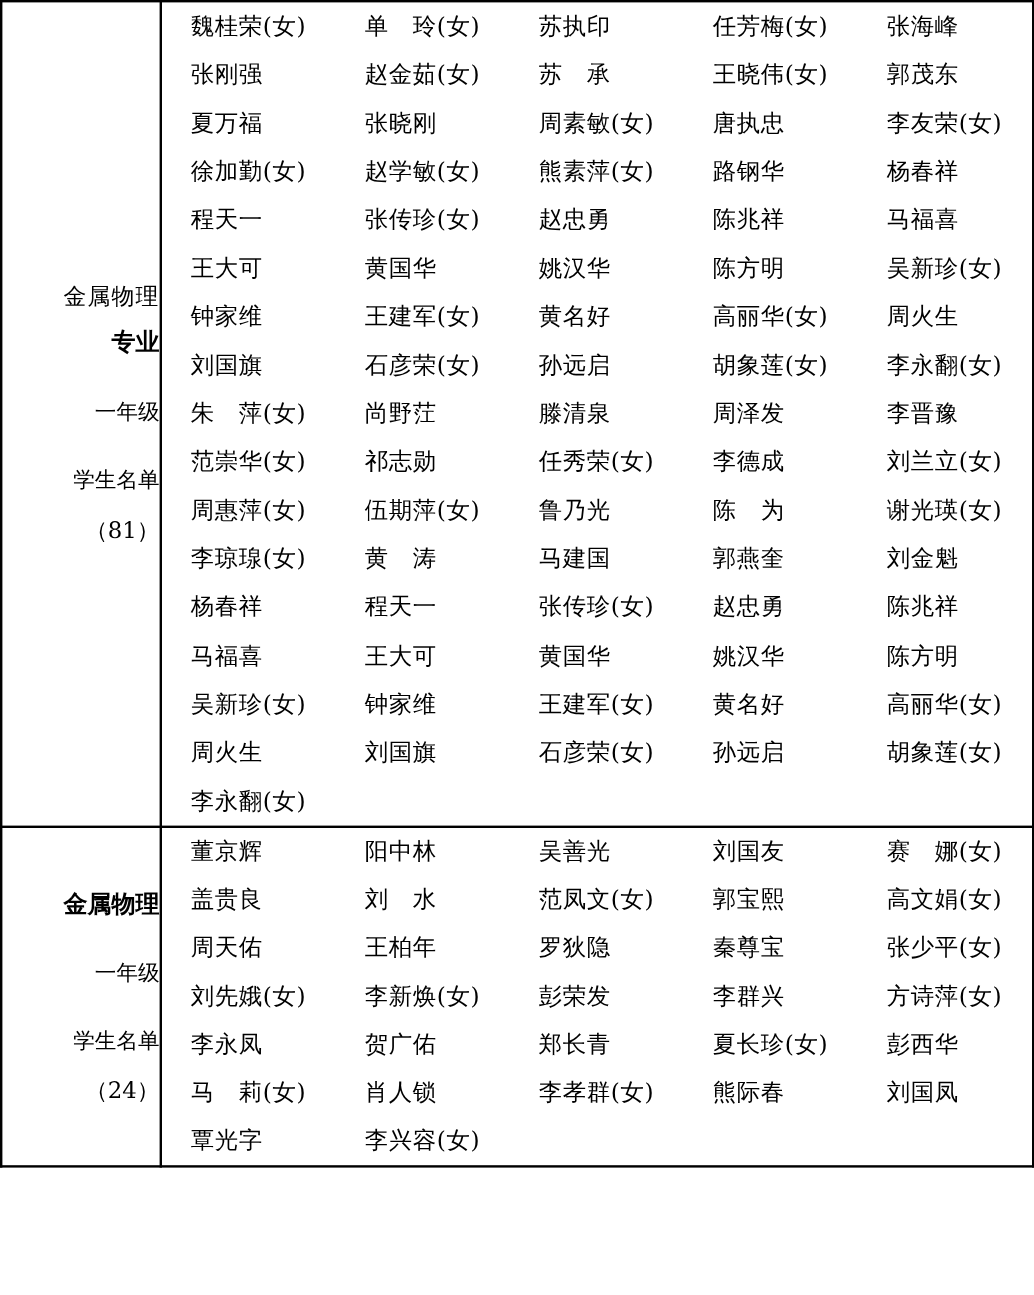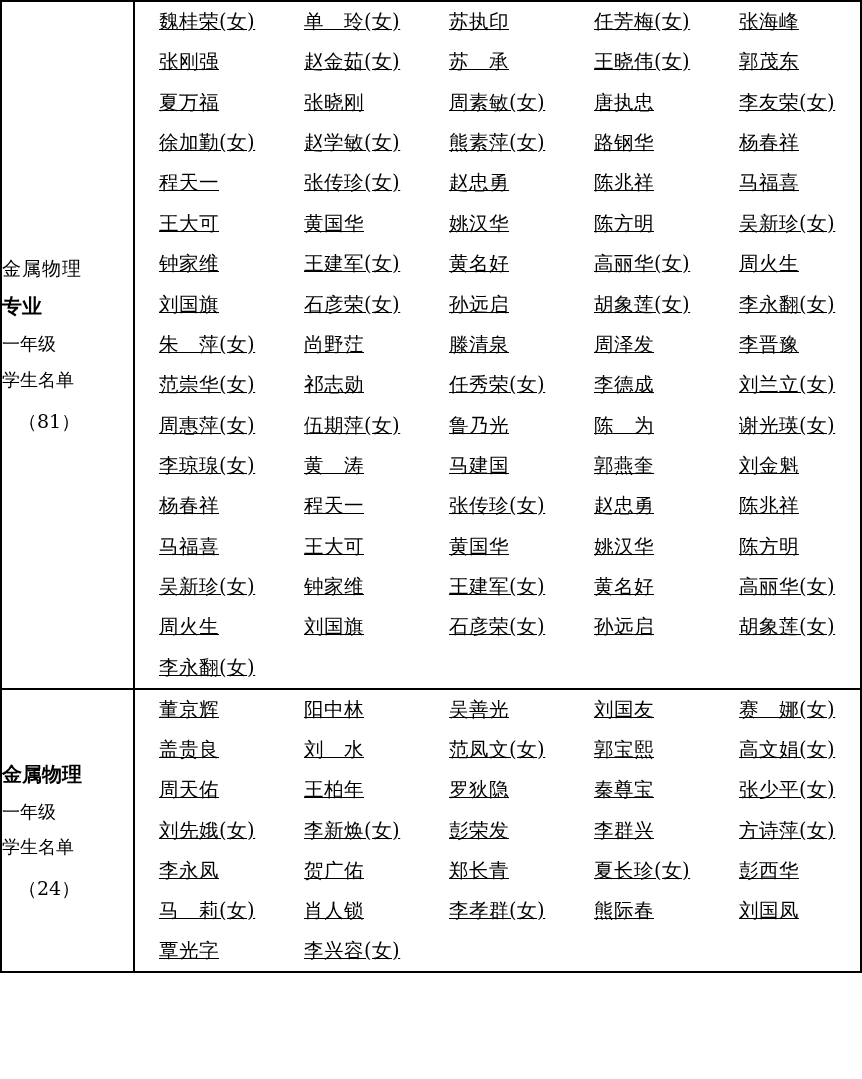--- a/index.html
+++ b/index.html
@@ -25,51 +25,51 @@
     width: 862px;
     table-layout: fixed;
   }
   table.roster td {
     border: 2px solid #000;
     vertical-align: middle;
     padding: 0;
   }
   .label-cell {
     width: 131px;
-    text-align: left;
+    text-align: right;
     padding: 6px 4px;
     line-height: 1.95;
     font-size: 19px;
   }
   .label-cell .l1 {
     letter-spacing: 1px;
   }
   .label-cell .l2 {
     font-weight: bold;
     font-size: 20px;
   }
   .label-cell .l3,
   .label-cell .l4 {
     font-size: 18px;
+    margin-top: 21px;
   }
   .label-cell .l5 {
     font-size: 19px;
     padding-top: 6px;
     display: block;
     padding-left: 16px;
   }
   .names-cell {
     padding: 4px 0 8px 0;
   }
   .names-grid {
     display: grid;
     grid-template-columns: repeat(5, 1fr);
     row-gap: 0;
     column-gap: 0;
-    text-decoration: underline;
   }
   .name {
     font-size: 19.5px;
     line-height: 2.07;
     padding-left: 24px;
     white-space: nowrap;
     letter-spacing: 0.5px;
   }
   .group-2 .name {
     line-height: 2.06;

